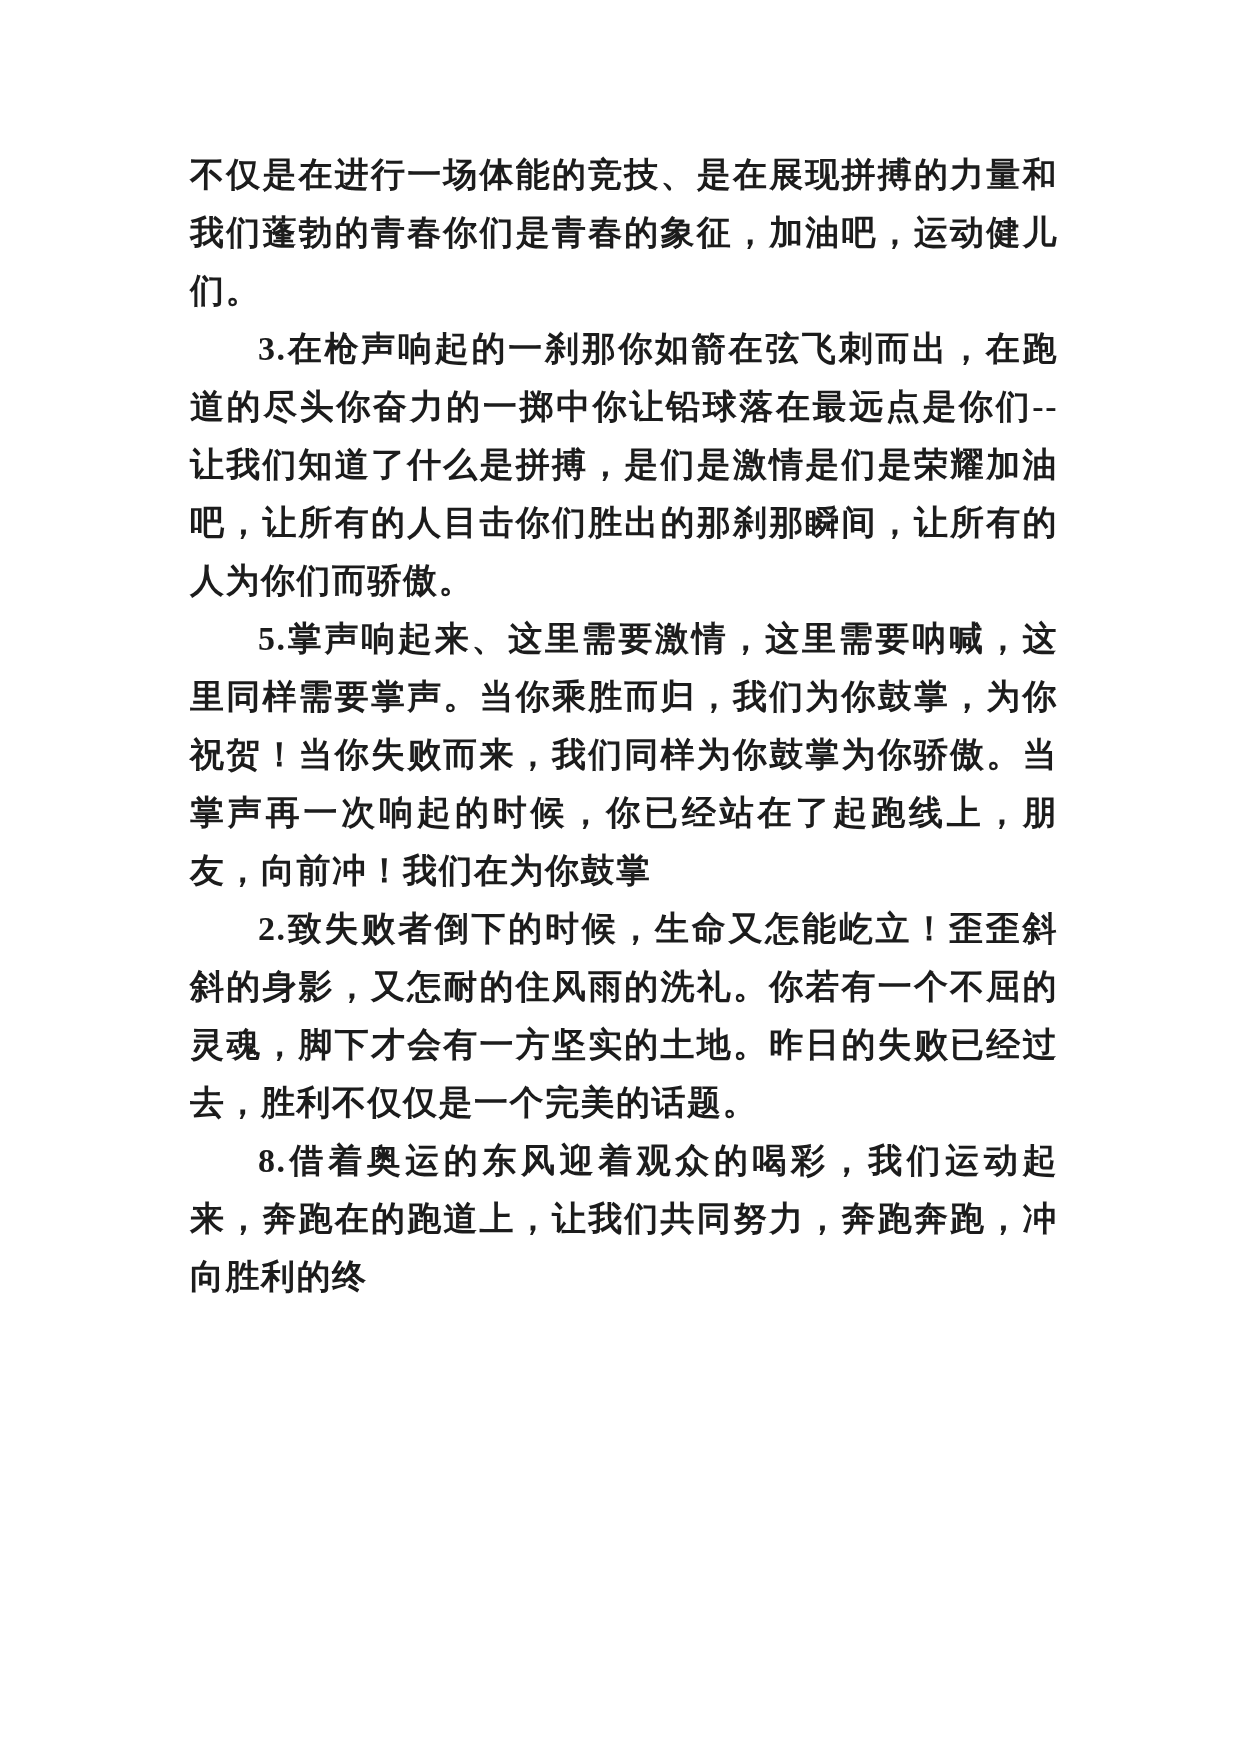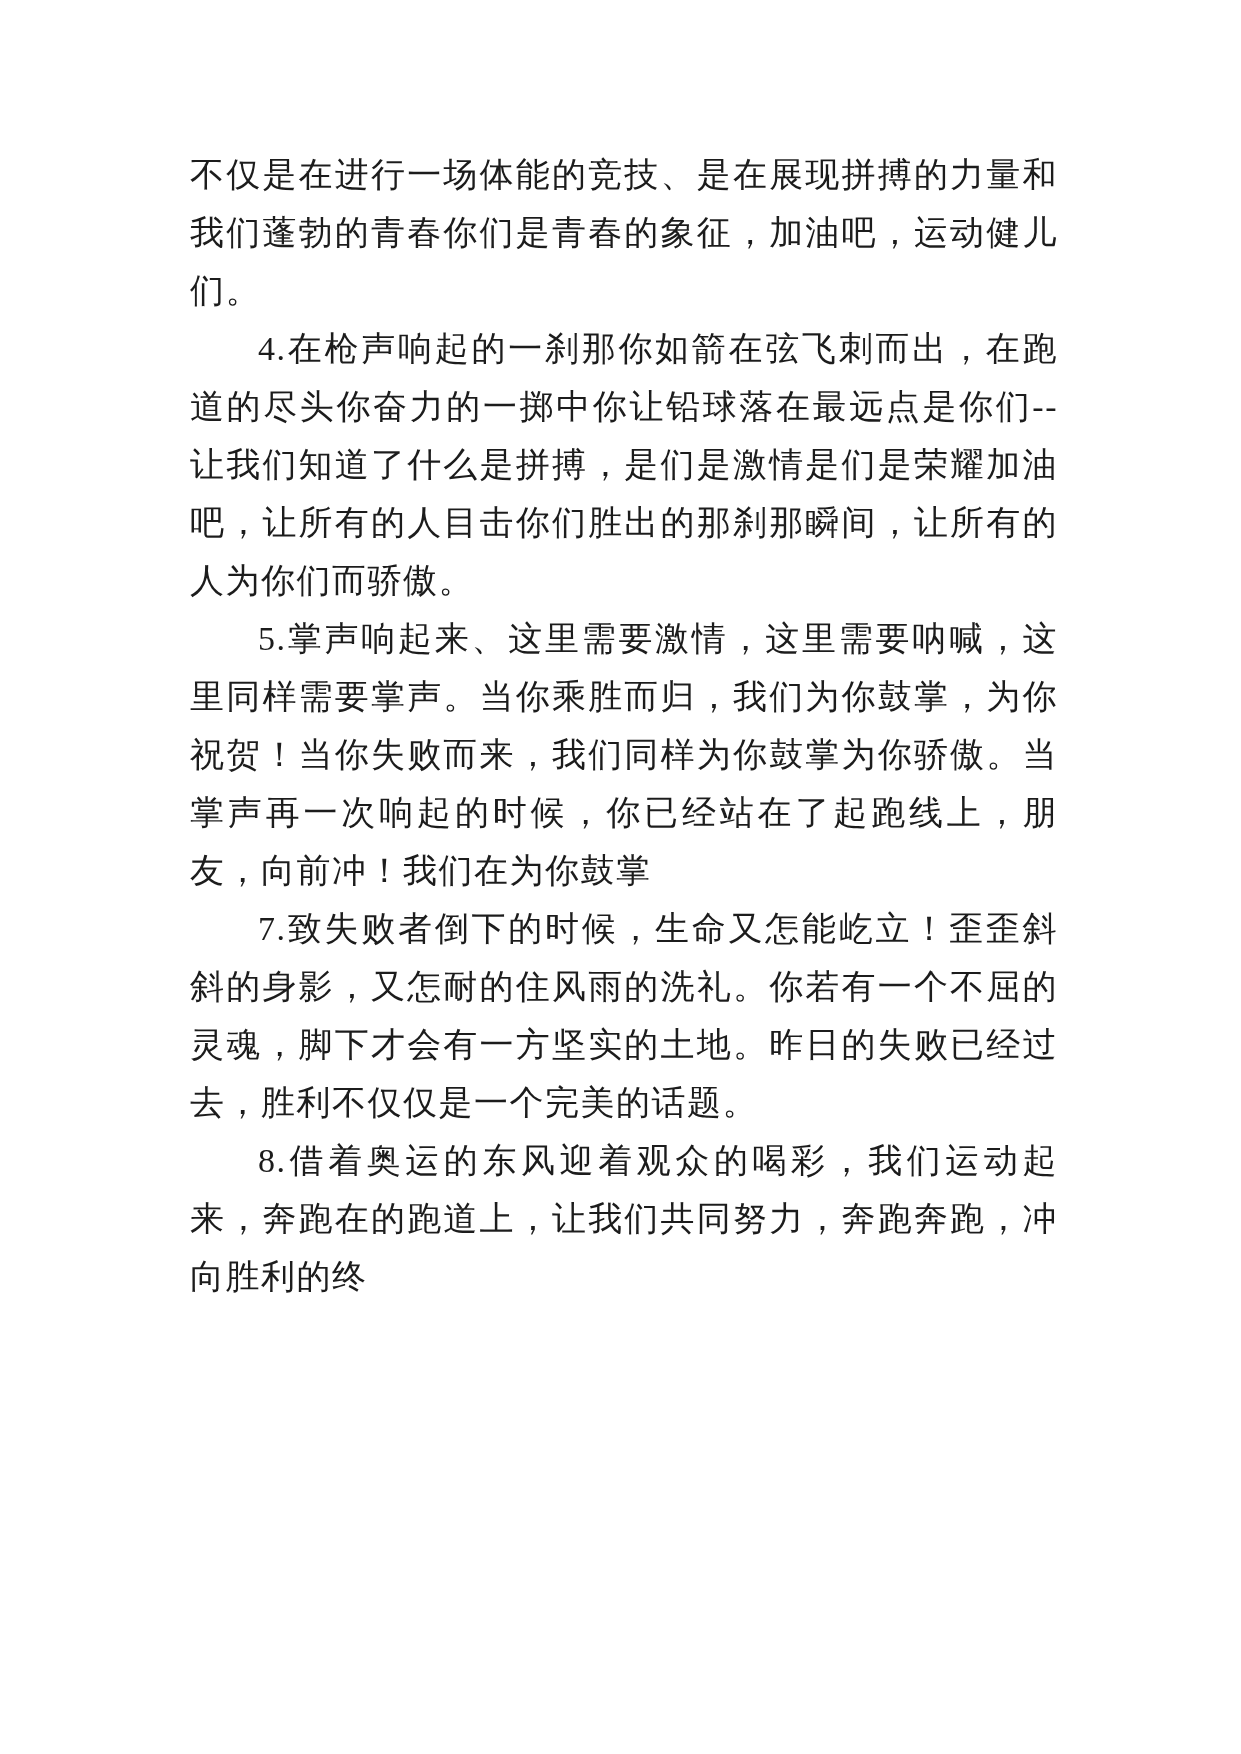--- a/index.html
+++ b/index.html
@@ -16,37 +16,37 @@
     padding: 146px 183px 0 190px;
     overflow: hidden;
   }
   .doc-body {
     width: 868px;
   }
   .doc-body p {
     margin: 0;
     padding: 0;
     font-family: "Liberation Serif", "DejaVu Serif", serif;
-    font-weight: 400;
+    font-weight: 700;
     font-size: 34px;
     line-height: 58px;
     letter-spacing: 1.5px;
     color: #1c1c1c;
     text-align: justify;
     text-justify: inter-ideograph;
     word-break: break-all;
   }
   .doc-body p.indent {
     text-indent: 2em;
   }
 </style>
 </head>
 <body>
 
 <div class="page">
   <div class="doc-body">
     <p>不仅是在进行一场体能的竞技、是在展现拼搏的力量和我们蓬勃的青春你们是青春的象征，加油吧，运动健儿们。</p>
-    <p class="indent">4.在枪声响起的一刹那你如箭在弦飞刺而出，在跑道的尽头你奋力的一掷中你让铅球落在最远点是你们--让我们知道了什么是拼搏，是们是激情是们是荣耀加油吧，让所有的人目击你们胜出的那刹那瞬间，让所有的人为你们而骄傲。</p>
+    <p class="indent">3.在枪声响起的一刹那你如箭在弦飞刺而出，在跑道的尽头你奋力的一掷中你让铅球落在最远点是你们--让我们知道了什么是拼搏，是们是激情是们是荣耀加油吧，让所有的人目击你们胜出的那刹那瞬间，让所有的人为你们而骄傲。</p>
     <p class="indent">5.掌声响起来、这里需要激情，这里需要呐喊，这里同样需要掌声。当你乘胜而归，我们为你鼓掌，为你祝贺！当你失败而来，我们同样为你鼓掌为你骄傲。当掌声再一次响起的时候，你已经站在了起跑线上，朋友，向前冲！我们在为你鼓掌</p>
-    <p class="indent">7.致失败者倒下的时候，生命又怎能屹立！歪歪斜斜的身影，又怎耐的住风雨的洗礼。你若有一个不屈的灵魂，脚下才会有一方坚实的土地。昨日的失败已经过去，胜利不仅仅是一个完美的话题。</p>
+    <p class="indent">2.致失败者倒下的时候，生命又怎能屹立！歪歪斜斜的身影，又怎耐的住风雨的洗礼。你若有一个不屈的灵魂，脚下才会有一方坚实的土地。昨日的失败已经过去，胜利不仅仅是一个完美的话题。</p>
     <p class="indent">8.借着奥运的东风迎着观众的喝彩，我们运动起来，奔跑在的跑道上，让我们共同努力，奔跑奔跑，冲向胜利的终</p>
   </div>
 </div>
 
 </body></html>

